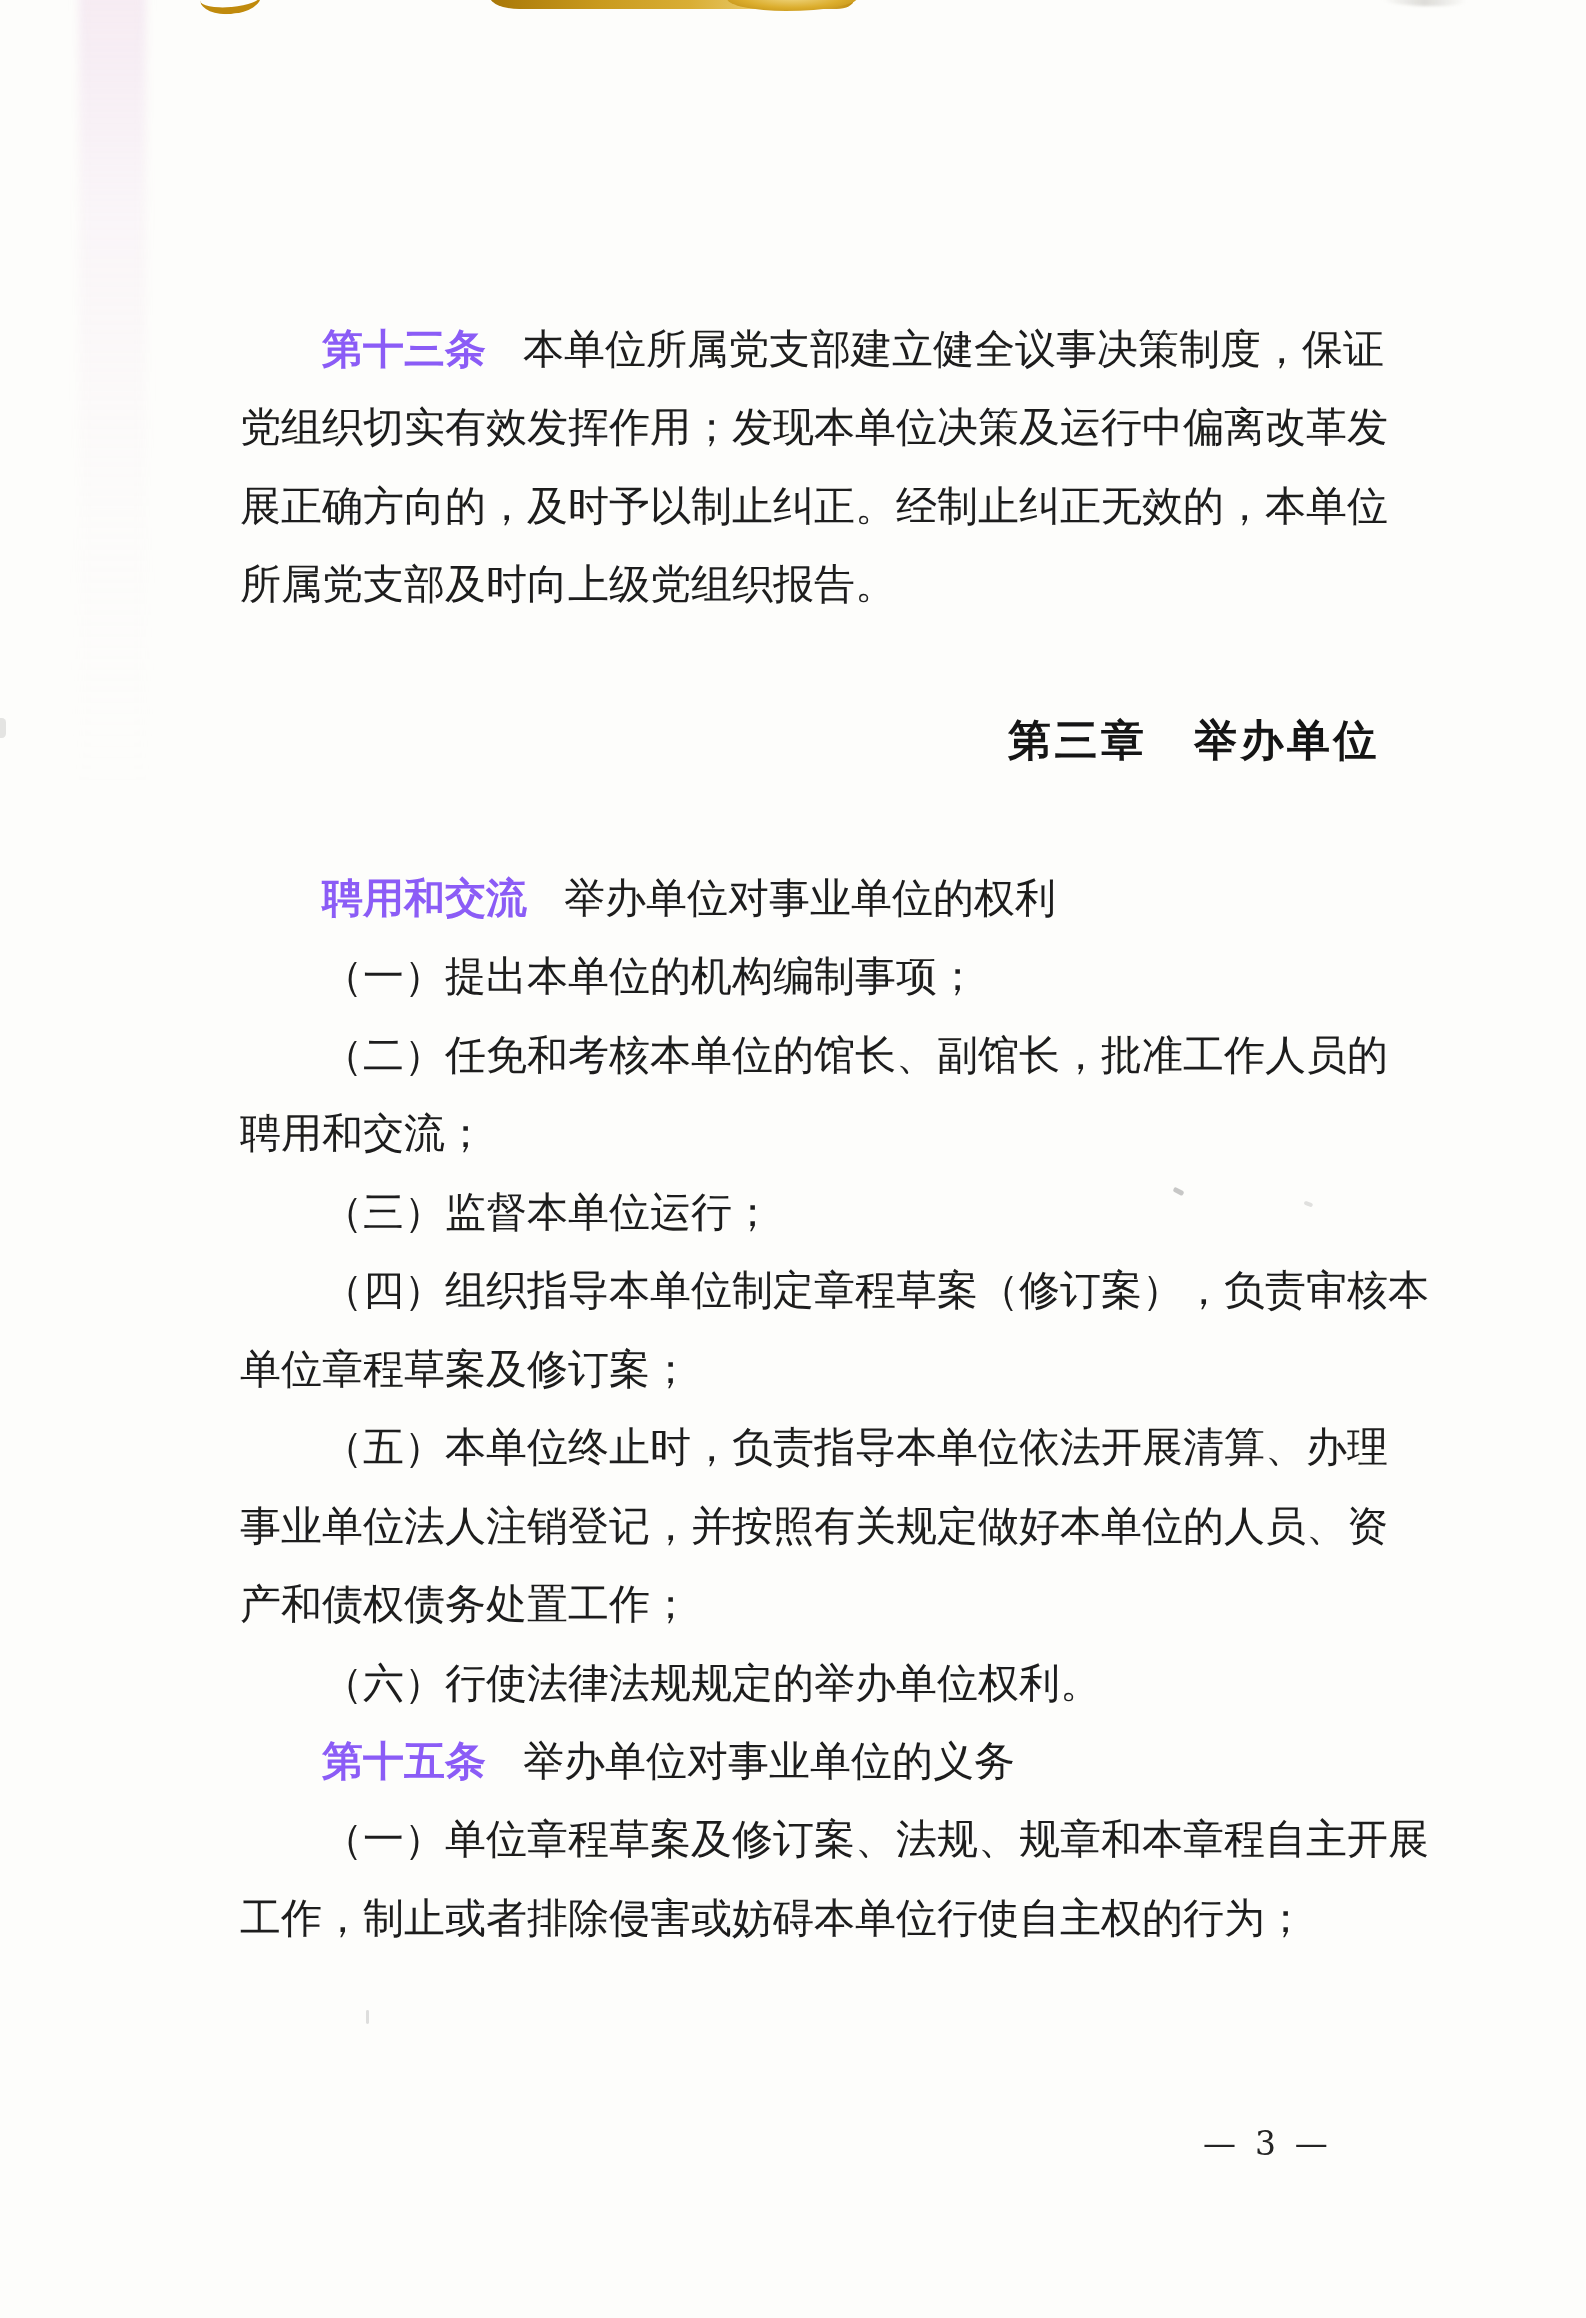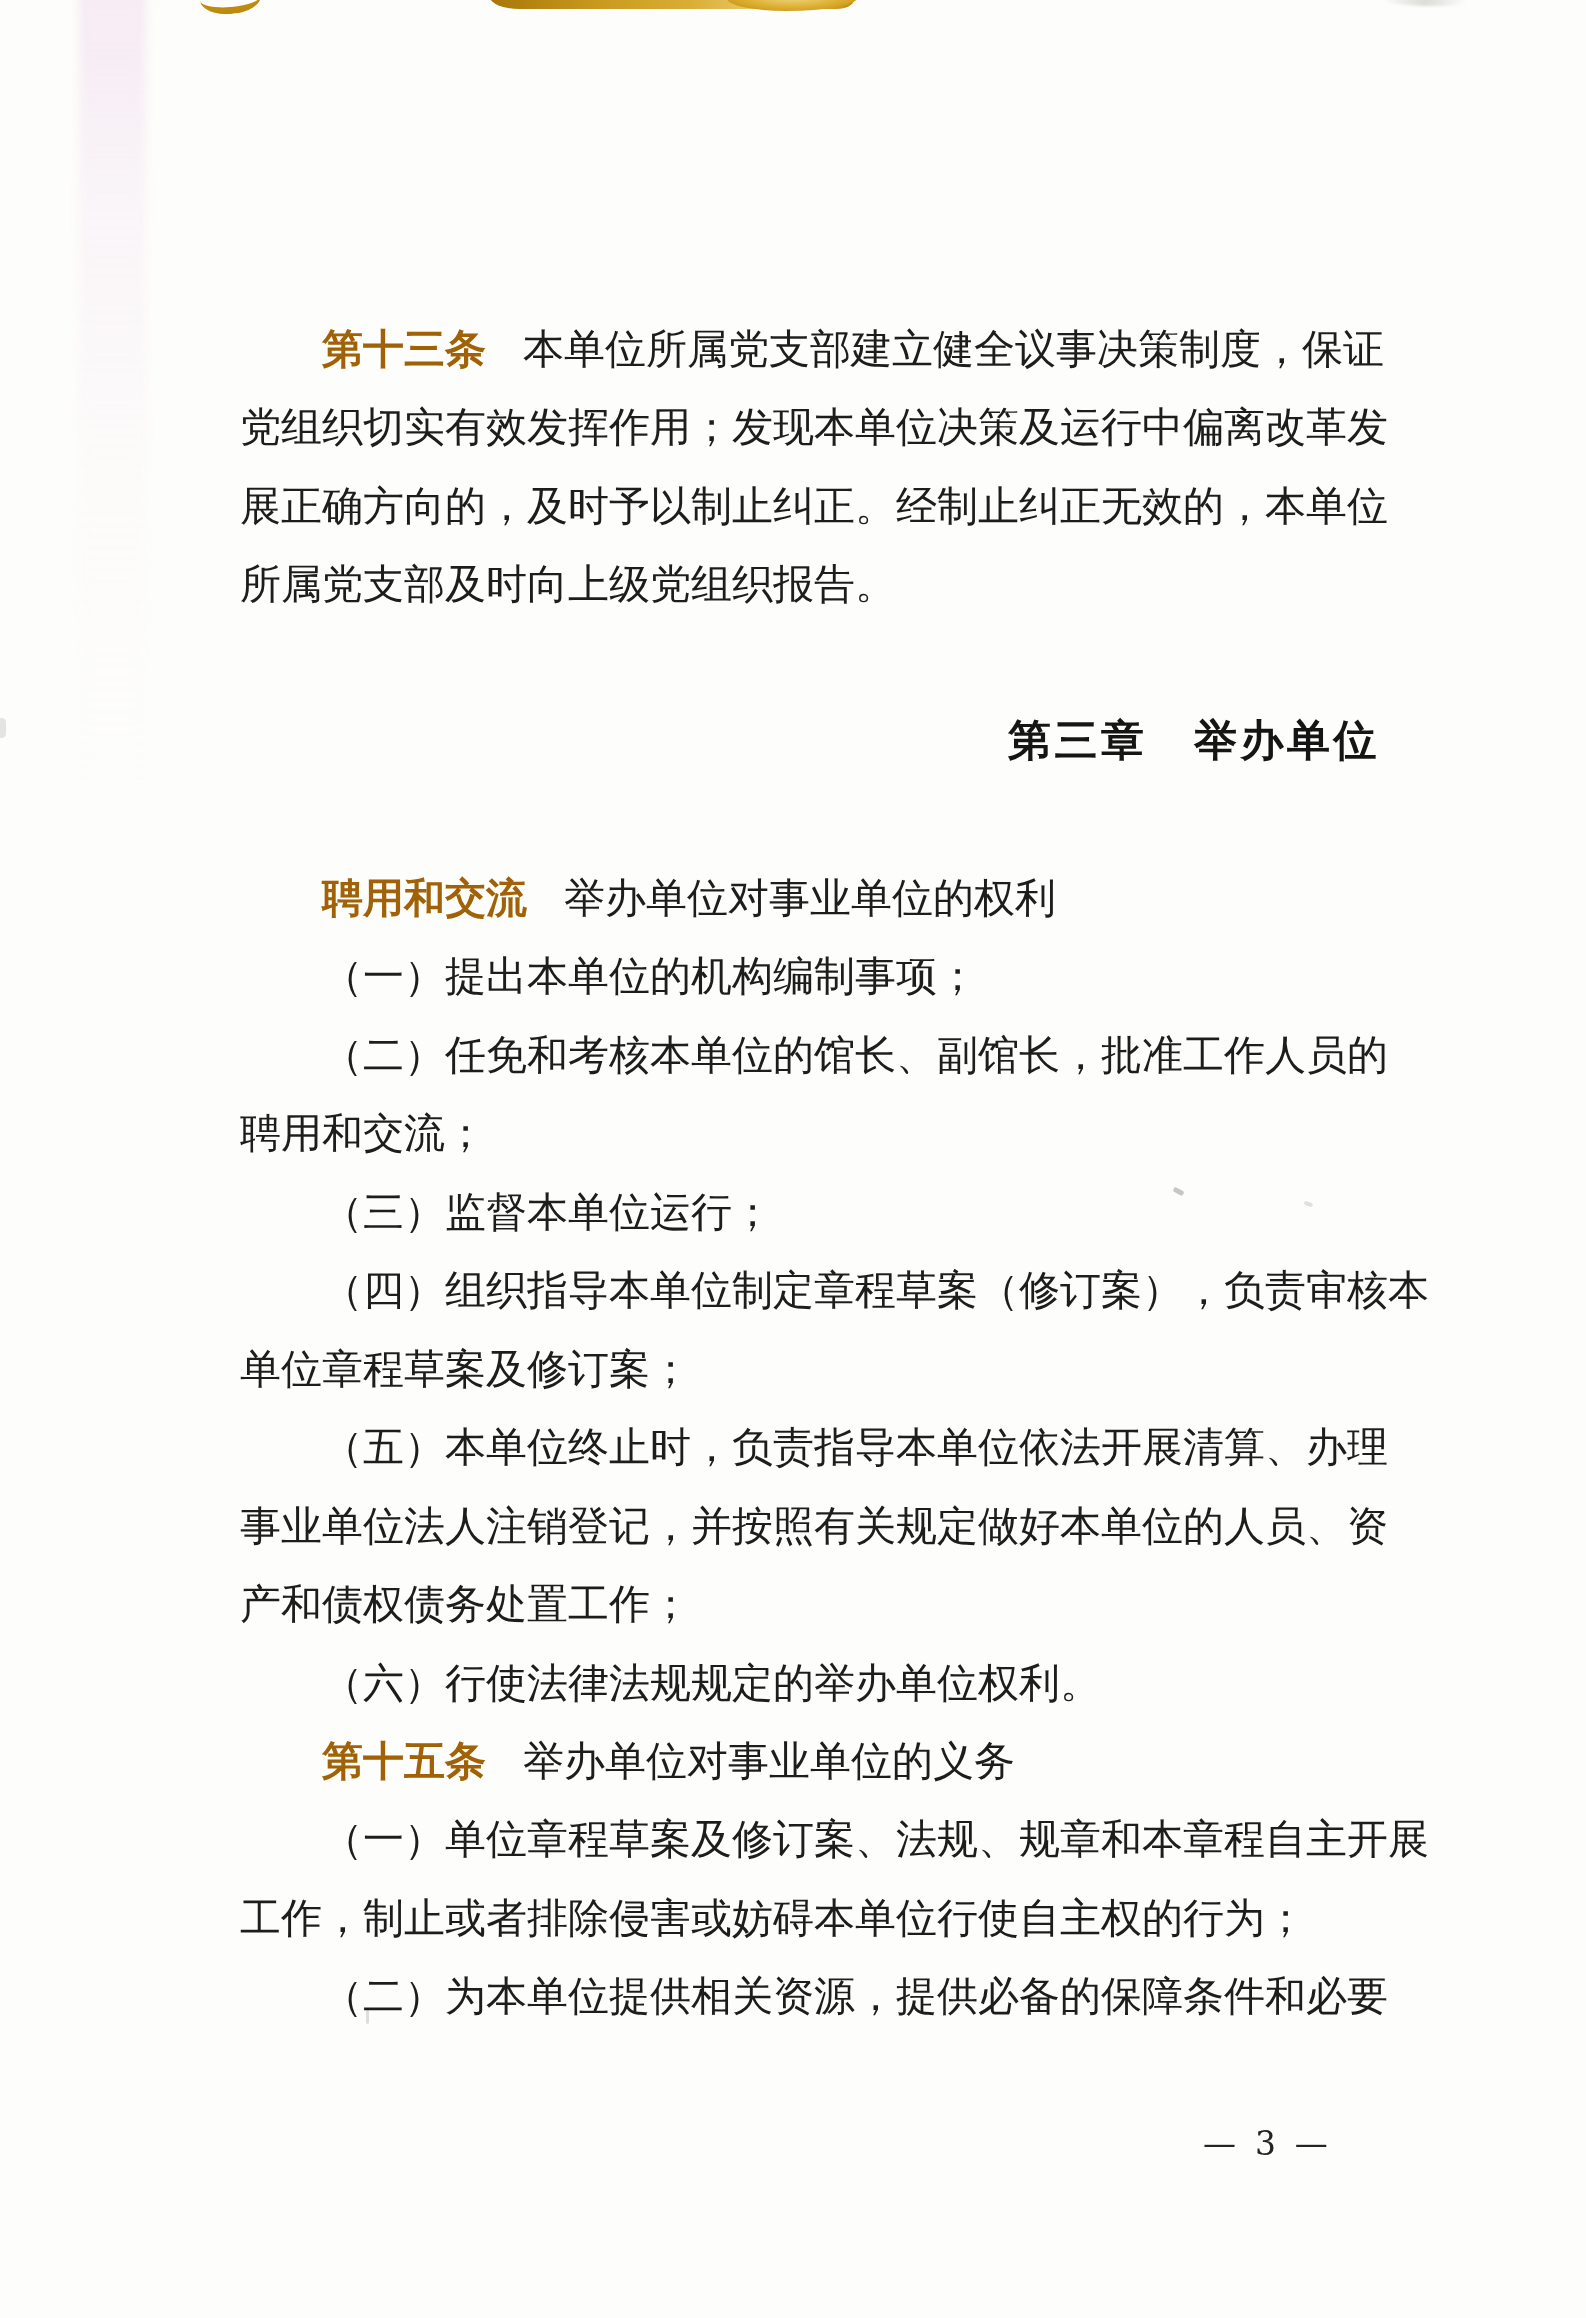--- a/index.html
+++ b/index.html
@@ -102,21 +102,21 @@
     font-size: 41px;
     line-height: 44px;
     color: #1d1d1d;
     white-space: nowrap;
   }
   .indent { padding-left: 82px; }
   .lead {
     font-family: Liberation Serif, serif;
     font-weight: 700;
     margin-right: 37px;
-    color: #a16207;
+    color: #8b5cf6;
   }
   .heading {
     position: absolute;
     left: 240px;
     width: 1140px;
     text-align: right;
     font-family: "DejaVu Sans", sans-serif;
     font-weight: 700;
     font-size: 43px;
     line-height: 47px;
@@ -201,20 +201,17 @@
 
   <div class="line indent" style="top:1739px">
     <span class="lead">第十五条</span><span>举办单位对事业单位的义务</span>
   </div>
   <div class="line indent" style="top:1817px">
     <span>（一）单位章程草案及修订案、法规、规章和本章程自主开展</span>
   </div>
   <div class="line" style="top:1896px">
     <span>工作，制止或者排除侵害或妨碍本单位行使自主权的行为；</span>
   </div>
-  <div class="line indent" style="top:1974px">
-    <span>（二）为本单位提供相关资源，提供必备的保障条件和必要</span>
-  </div>
 
   <div class="pagenum">— 3 —</div>
 
 </div>
 
 
 </body></html>

